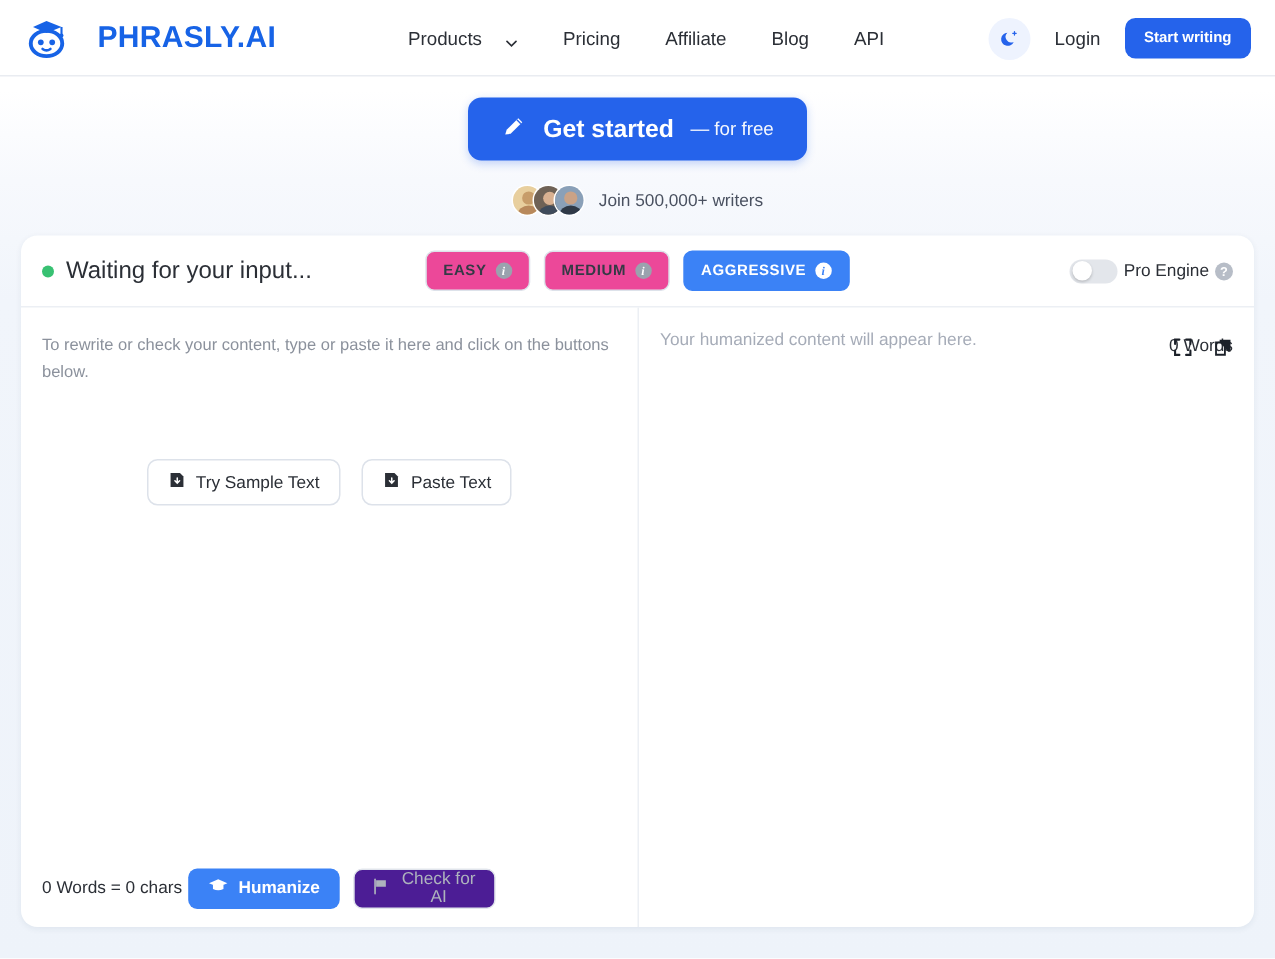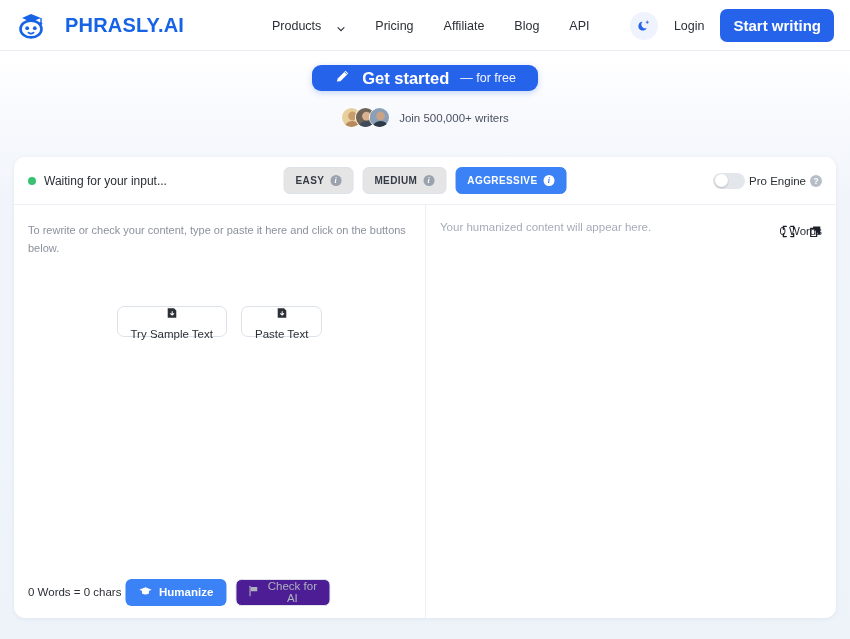--- a/index.html
+++ b/index.html
@@ -43,30 +43,30 @@
     position: absolute; right: 16px; top: 0; height: 51px;
     display: flex; align-items: center; gap: 16px;
   }
   .moon-btn {
     width: 28px; height: 28px; border-radius: 50%;
     background: #eef3fe; display: flex; align-items: center; justify-content: center;
     cursor: pointer;
   }
   .login-link { font-size: 12.5px; color: #2b2f36; cursor: pointer; }
   .start-btn {
-    background: #2563eb; color: #fff; font-size: 15px; font-weight: bold;
+    background: #2563eb; color: #fff; font-size: 10px; font-weight: bold;
     padding: 8px 13px; border-radius: 7px; border: none; cursor: pointer;
   }
 
   
   .hero { padding-top: 14px; display: flex; flex-direction: column; align-items: center; }
   .cta {
     background: #2563eb; color: #fff;
     border: none; border-radius: 9px;
-    padding: 0 22px; height: 26px;
+    padding: 0 22px; height: 42px;
     display: flex; align-items: center; gap: 11px;
     cursor: pointer;
     box-shadow: 0 2px 6px rgba(37,99,235,.25);
   }
   .cta-label { font-size: 16.5px; font-weight: bold; }
   .cta-sub { font-size: 12.5px; font-weight: normal; opacity: .95; }
   .social { display: flex; align-items: center; gap: 9px; margin-top: 16px; }
   .avatars { display: flex; }
   .avatar {
     width: 21px; height: 21px; border-radius: 50%;
@@ -85,28 +85,28 @@
     display: flex; flex-direction: column;
     overflow: hidden;
   }
   .card-top {
     height: 48px; display: flex; align-items: center;
     padding: 0 14px; position: relative;
     border-bottom: 1px solid #eceff4;
   }
   .status { display: flex; align-items: center; gap: 8px; }
   .dot { width: 8px; height: 8px; border-radius: 50%; background: #38c172; }
-  .status-text { font-size: 12px; color: #2b2f36; }
+  .status-text { font-size: 16px; color: #2b2f36; }
   .modes {
     position: absolute; left: 50%; transform: translateX(-50%);
     display: flex; gap: 9px;
   }
   .mode {
     min-width: 68px; height: 27px; border-radius: 6px;
-    border: 1px solid #dde2ea; background: #e5e5e5;
+    border: 1px solid #dde2ea; background: #ec4899;
     font-size: 10px; font-weight: bold; color: #343a45;
     letter-spacing: .4px;
     display: flex; align-items: center; justify-content: center; gap: 6px;
     padding: 0 11px; cursor: pointer;
   }
   .mode.active { background: #3b82f6; border-color: #3b82f6; color: #fff; }
   .info {
     width: 11px; height: 11px; border-radius: 50%;
     background: #9aa2ae; color: #fff;
     font-size: 8px; font-weight: bold; font-style: italic;
@@ -142,21 +142,21 @@
   .pane-body { flex: 1; padding: 16px 14px 0 14px; position: relative; }
   .placeholder { font-size: 11px; color: #8b919c; line-height: 1.65; max-width: 378px; }
   .placeholder-right { font-size: 11.5px; color: #a6acb8; padding: 16px 14px 0 14px; }
   .sample-row {
     display: flex; gap: 14px; justify-content: center;
     margin-top: 49px;
   }
   .sample-btn {
     height: 31px; border-radius: 7px; border: 1px solid #dde2ea;
     background: #fff; display: flex; align-items: center; gap: 7px;
-    padding: 0 13px; font-size: 11.5px; color: #2b2f36; cursor: pointer; flex-direction: column;
+    padding: 0 13px; font-size: 11.5px; color: #2b2f36; cursor: pointer;
   }
 
   .pane-foot {
     height: 52px; display: flex; align-items: center;
     padding: 0 14px; position: relative;
   }
   .count { font-size: 11.5px; color: #2b2f36; }
   .foot-actions {
     position: absolute; left: 50%; transform: translateX(-46%);
     display: flex; gap: 9px; align-items: center;

